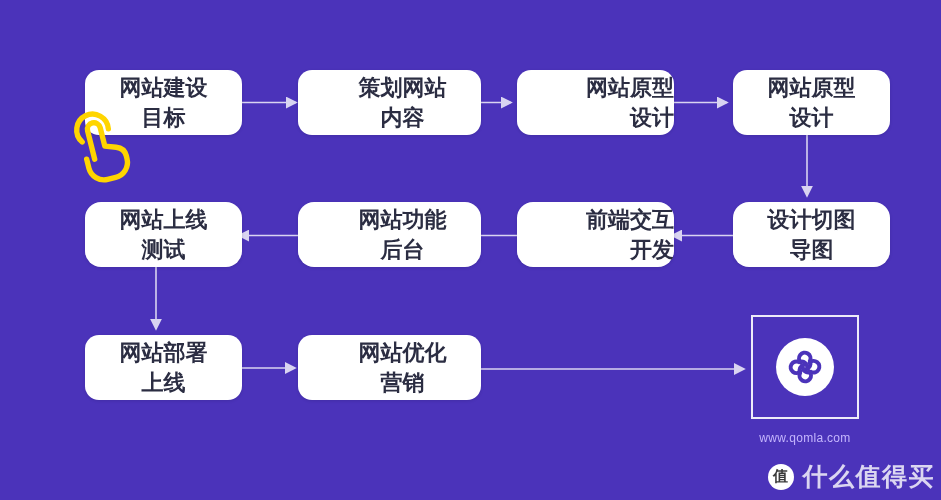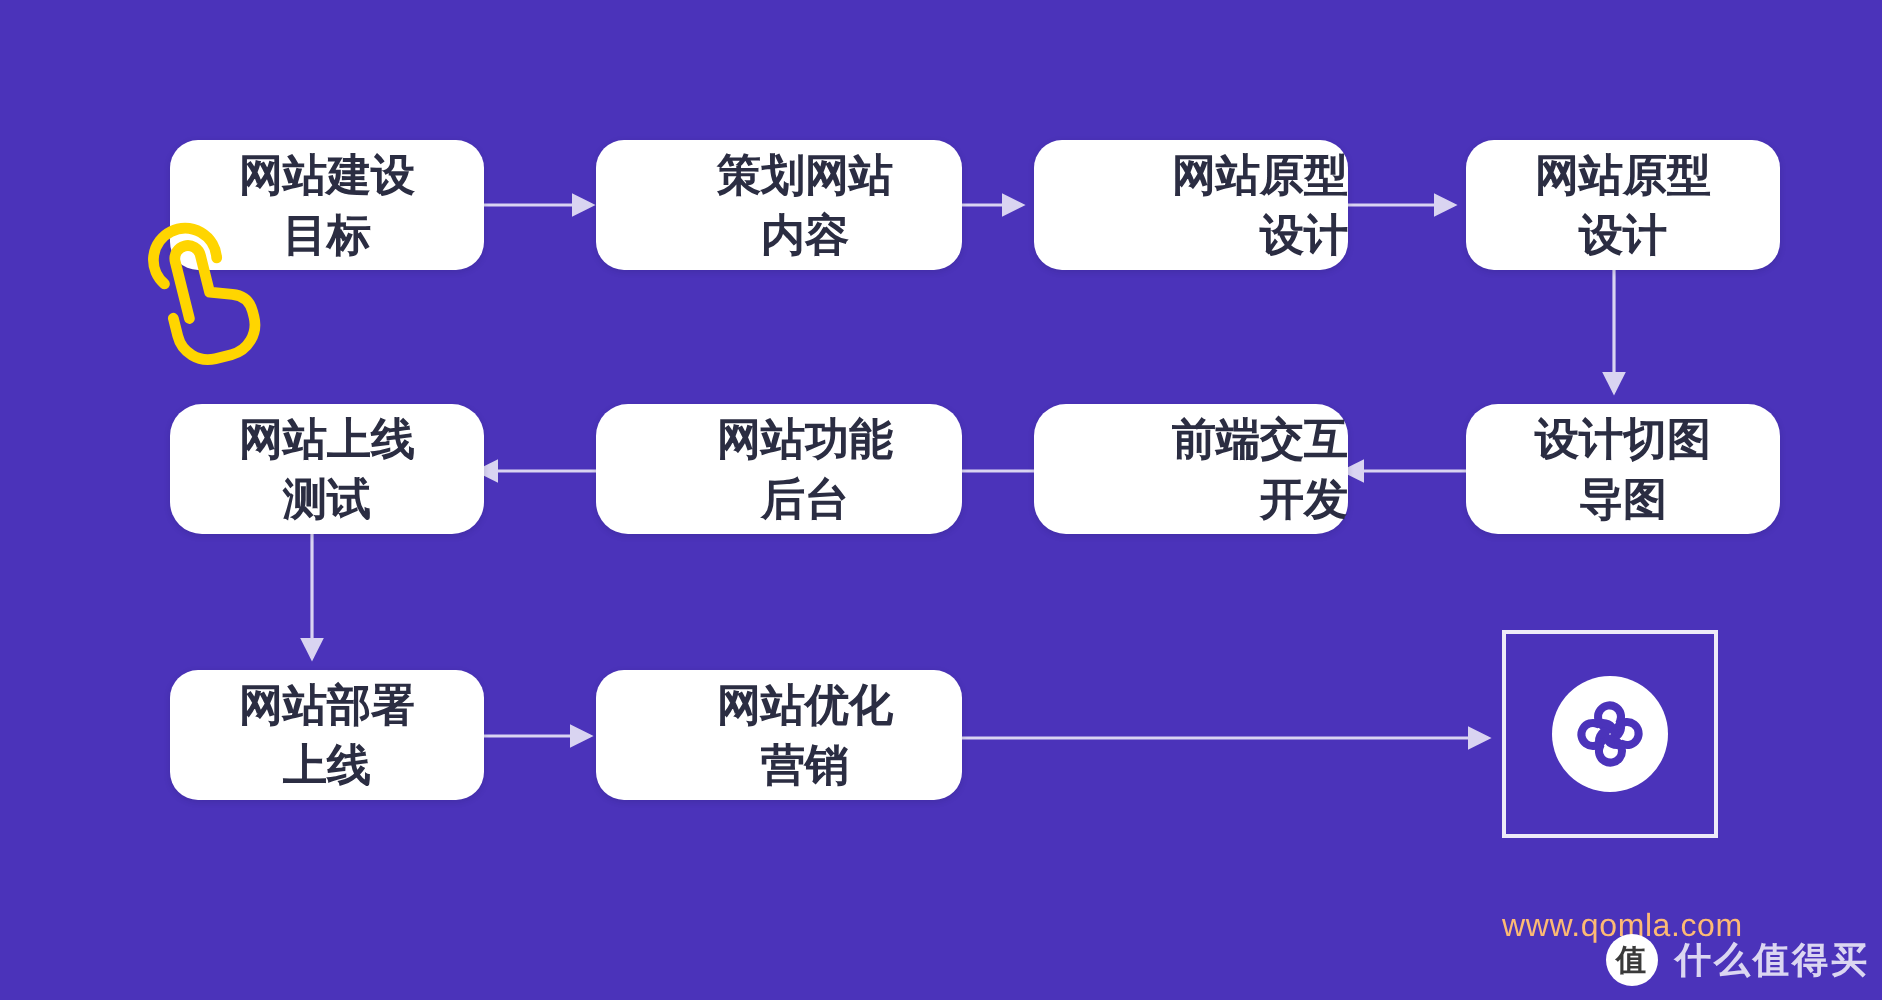--- a/index.html
+++ b/index.html
@@ -34,40 +34,40 @@
     display:flex;align-items:center;justify-content:center;
     box-sizing:border-box;
   }
   .logo-circle{
     width:58px;height:58px;border-radius:50%;
     background:#ffffff;
     display:flex;align-items:center;justify-content:center;
   }
   .logo-url{
     position:absolute;left:751px;top:431px;width:108px;
-    text-align:center;color:#fdba74;font-size:16px;letter-spacing:0.3px;margin-top:24px;
+    text-align:center;color:#c4b5fd;font-size:12px;letter-spacing:0.3px;
   }
   .caption{
     position:absolute;left:0;right:0;top:441px;
     text-align:center;color:#ffffff;font-size:15px;letter-spacing:1px;
   }
   .hand-icon{position:absolute;left:64px;top:108px;width:76px;height:76px;}
   .watermark{
     position:absolute;right:6px;bottom:7px;
     display:flex;align-items:center;gap:9px;
   }
   .wm-badge{
     width:26px;height:26px;border-radius:50%;
     background:#ffffff;color:#3a3a3a;
     display:flex;align-items:center;justify-content:center;
     font-size:15px;font-weight:700;
   }
   .wm-text{
     color:rgba(255,255,255,0.8);
-    font-size:18px;font-weight:600;letter-spacing:1.5px;
+    font-size:25px;font-weight:600;letter-spacing:1.5px;
   }
 </style>
 </head>
 <body>
 
 <div class="canvas">
 
   <svg class="arrow-layer" width="941" height="500" viewBox="0 0 941 500">
     <defs>
       <marker id="ah" viewBox="0 0 10 10" refX="8.5" refY="5" markerWidth="7.5" markerHeight="7.5" orient="auto-start-reverse">

